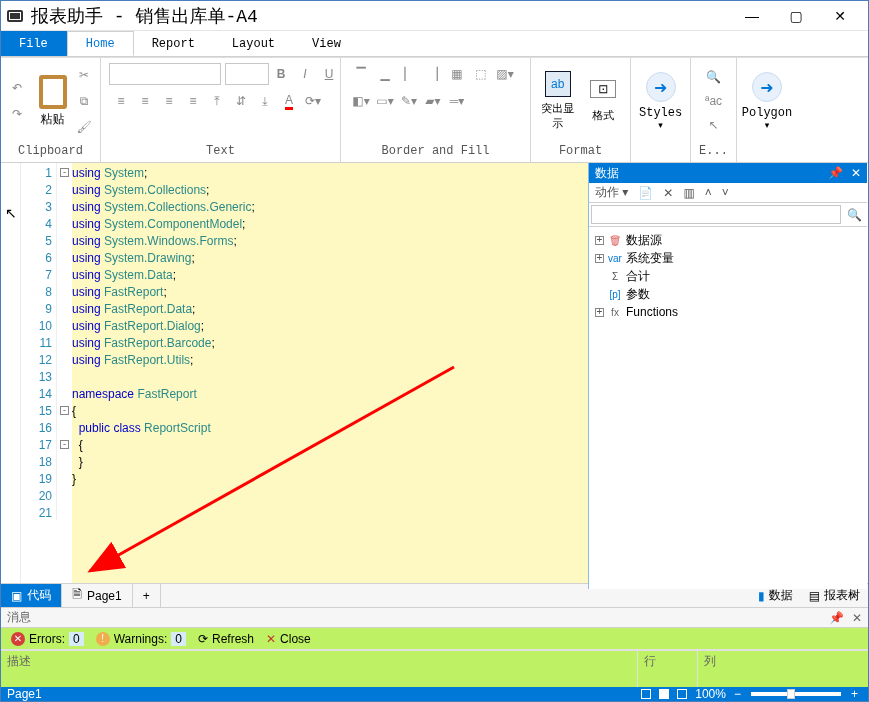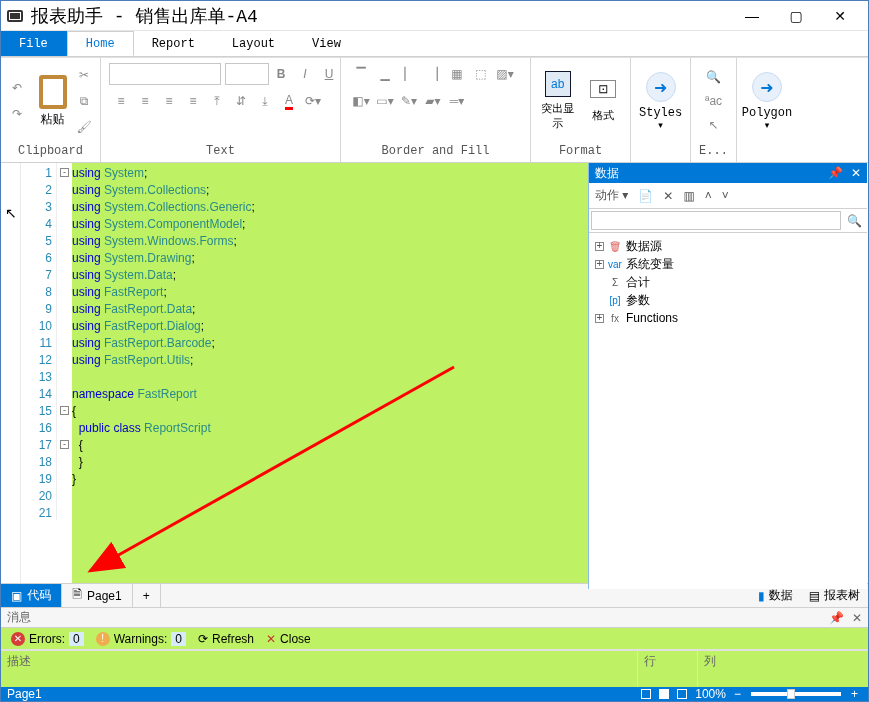--- a/index.html
+++ b/index.html
@@ -26,32 +26,32 @@
 .fontbox{width:112px;height:22px;border:1px solid #c7c7c7;background:#fff}
 .fbtn{width:22px;height:22px;border:1px solid transparent;display:inline-flex;align-items:center;justify-content:center;color:#888;margin:1px}
 .row{display:flex;align-items:center}
 
 .main{display:flex;height:calc(100% - 30px - 26px - 106px - 24px - 14px - 80px)}
 .gutter{width:35px;background:#fff;text-align:right;color:#2a8ab5;font-family:Consolas,monospace;font-size:13px;padding:2px 4px 2px 2px;user-select:none}
 .gutter div{height:17px;line-height:17px}
 .foldcol{width:16px;background:#fff;font-family:Consolas,monospace;font-size:11px;color:#888}
 .foldcol div{height:17px;line-height:17px;text-align:center;border-left:1px solid #eee}
 .fold{display:inline-block;width:9px;height:9px;border:1px solid #888;line-height:7px;text-align:center;font-size:9px;color:#555;background:#fff}
-.code{flex:1;background:#bef264;font-family:Consolas,monospace;font-size:13px;padding:2px 0;position:relative;overflow:hidden}
+.code{flex:1;background:#fef9c3;font-family:Consolas,monospace;font-size:13px;padding:2px 0;position:relative;overflow:hidden}
 .code .ln{height:17px;line-height:17px;white-space:pre}
 .kw{color:#0000cc}
 .pl{color:#2a8a8a}
 .tx{color:#000}
 .pn{color:#000}
 .arrow{position:absolute;left:12px;bottom:4px;pointer-events:none}
 
 .datapanel{width:279px;border-left:1px solid #8bbbe8;display:flex;flex-direction:column;position:absolute;right:1px;top:162px;height:426px;background:#fff}
 .dptitle{height:20px;background:#0078d7;color:#fff;display:flex;align-items:center;padding:0 6px;font-size:12px}
 .dptitle .sp{flex:1}
-.dpactions{height:26px;display:flex;align-items:center;border-bottom:1px solid #d0d0d0;padding:0 6px;gap:10px;color:#555}
+.dpactions{height:20px;display:flex;align-items:center;border-bottom:1px solid #d0d0d0;padding:0 6px;gap:10px;color:#555}
 .dpsearch{height:24px;display:flex;border-bottom:1px solid #d0d0d0}
 .dpsearch input{flex:1;border:1px solid #c7c7c7;margin:2px;padding:0 4px}
 .dpsearch .sbtn{width:24px;display:flex;align-items:center;justify-content:center;color:#888}
 .tree{flex:1;padding:4px 6px;font-size:12px;overflow:auto}
 .tree .ti{height:18px;display:flex;align-items:center;gap:4px}
 .tree .exp{display:inline-block;width:9px;height:9px;border:1px solid #888;line-height:6px;text-align:center;font-size:10px;color:#555;background:#fff}
 .tico{width:14px;height:14px;display:inline-flex;align-items:center;justify-content:center;font-size:10px}
 
 .pagetabs{height:24px;background:#f6f6f6;border-top:1px solid #d0d0d0;display:flex;align-items:stretch}
 .pagetabs .pt{padding:0 10px;display:flex;align-items:center;gap:5px;border-right:1px solid #d0d0d0;cursor:pointer}

